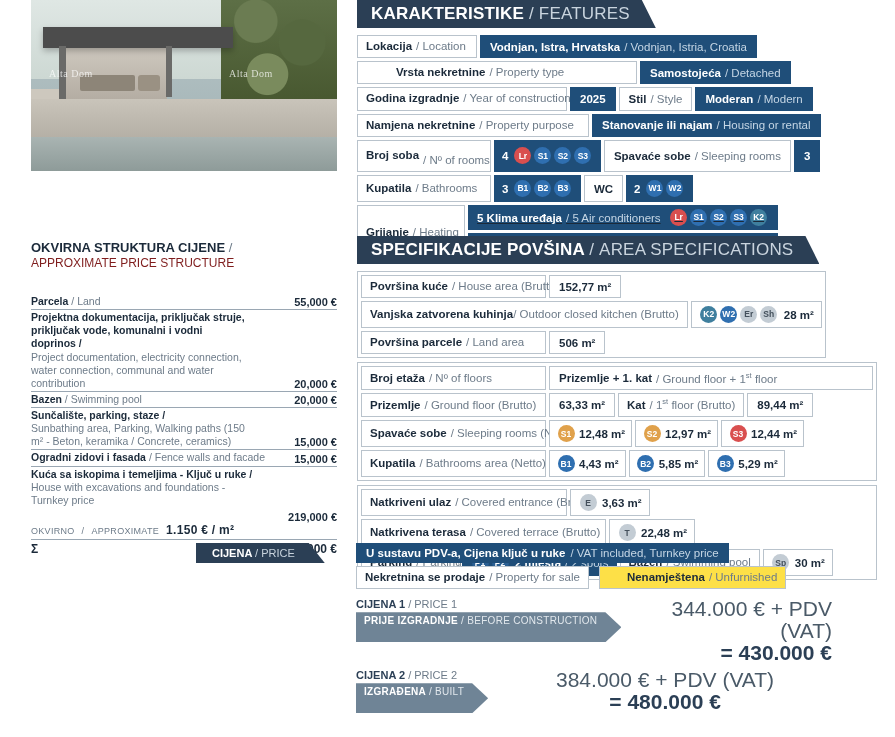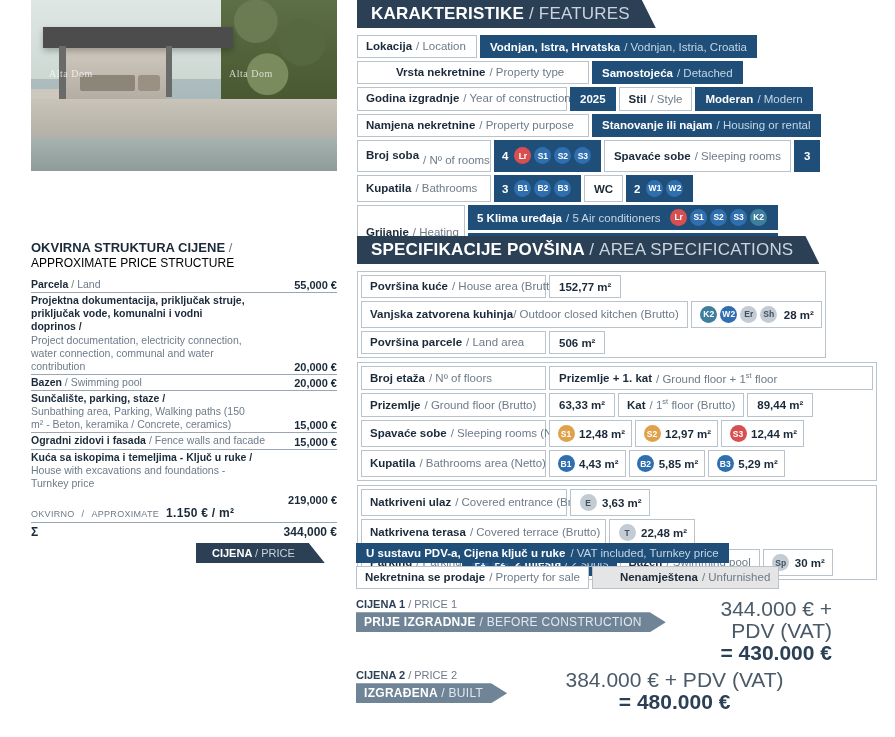--- a/index.html
+++ b/index.html
@@ -115,21 +115,21 @@
     letter-spacing: .5px;
   }
   #photo .wm1 { left: 18px; top: 68px; }
   #photo .wm2 { left: 198px; top: 68px; }
 
   #price-struct {
     position: absolute; left: 31px; top: 240px; width: 306px;
   }
   #price-struct .ps-title { font-size: 13px; font-weight: bold; margin-bottom: 1px; }
   #price-struct .ps-title .en { font-weight: normal; color: #6d7b89; }
-  #price-struct .ps-sub { font-size: 12px; color: #000000; margin-bottom: 7px; }
+  #price-struct .ps-sub { font-size: 12px; color: #7f1d1d; margin-bottom: 24px; }
   .ps-row {
     display: flex; justify-content: space-between; align-items: flex-end;
     border-bottom: 1px solid #9aa7b3;
     padding: 1px 0 1px;
     font-size: 10.5px;
     gap: 6px;
   }
   .ps-row .txt { line-height: 1.25; }
   .ps-row .txt .hr { font-weight: bold; }
   .ps-row .txt .en { color: #6d7b89; }
@@ -151,21 +151,21 @@
 
   
   #features { position: absolute; left: 357px; top: 0; width: 520px; }
   #features .sec-title { margin-bottom: 7px; }
   .heat-box {
     border: 1px solid #b9c3cc;
     display: flex; align-items: center;
     padding: 4px 8px; font-size: 11.5px; white-space: nowrap;
     width: 108px;
   }
-  .heat-lines { display: flex; flex-direction: column; gap: 3px; margin-left: 3px; }
+  .heat-lines { display: flex; flex-direction: column; gap: 3px; margin-left: 3px; text-decoration: underline; }
   .heat-line { background:#1f4e79; color:#fff; font-size:11.5px; padding: 4px 9px; display:flex; align-items:center; white-space:nowrap; }
   .heat-line .en { color:#c5d6e5; }
 
   #areas { position: absolute; left: 357px; top: 236px; width: 520px; }
   #areas .sec-title { margin-bottom: 7px; }
   .grp {
     border: 1px solid #b9c3cc;
     padding: 3px;
     display: inline-block;
     margin-bottom: 4px;
@@ -180,22 +180,22 @@
     display:inline-block;
     clip-path: polygon(0 0, calc(100% - 16px) 0, 100% 100%, 0 100%);
   }
   .price-banner .light { font-weight: normal; color: #c9d4de; }
   .price-right-pill {
     background:#1f4e79; color:#fff; font-size:11.5px; padding: 4px 10px;
     display:flex; align-items:center; white-space:nowrap;
   }
   .price-right-pill .en { color:#c5d6e5; }
   .tag {
-    background: #6f8496; color:#fff; font-size:12px; font-weight:bold;
-    padding: 3px 24px 3px 8px; letter-spacing:.3px;
+    background: #6f8496; color:#fff; font-size:10px; font-weight:bold;
+    padding: 3px 24px 16px 8px; letter-spacing:.3px;
     clip-path: polygon(0 0, calc(100% - 16px) 0, 100% 50%, calc(100% - 16px) 100%, 0 100%);
     display:inline-block;
   }
   .tag .en { font-weight: normal; color: #e2e8ed; }
   .pl-title { font-size: 11px; font-weight: bold; color:#2b3f55; }
   .pl-title .en { font-weight: normal; color:#6d7b89; }
   .big-price { font-size: 21px; color:#4a5a68; text-align:right; line-height:1.05; font-family:"Liberation Sans", sans-serif; }
   .big-price .eq { font-weight: bold; color:#2b3f55; }
   .sup { font-size: 7.5px; vertical-align: super; }
 </style>
@@ -294,21 +294,21 @@
       <span class="en" style="margin-left:4px;">/ Location</span>
     </div>
     <div class="val">
       <b>Vodnjan, Istra, Hrvatska</b>
       <span class="en" style="margin-left:4px;">/ Vodnjan, Istria, Croatia</span>
     </div>
   </div>
 
   
   <div class="row">
-    <div class="lbl" style="width:232px;padding-left:38px;">
+    <div class="lbl" style="width:280px;padding-left:38px;">
       <b>Vrsta nekretnine</b>
       <span class="en" style="margin-left:4px;">/ Property type</span>
     </div>
     <div class="val">
       <b>Samostojeća</b>
       <span class="en" style="margin-left:4px;">/ Detached</span>
     </div>
   </div>
 
   
@@ -581,21 +581,21 @@
       <span class="en" style="margin-left:5px;">/ VAT included, Turnkey price</span>
     </div>
   </div>
 
   <div style="display:flex;margin-top:3px;">
     <div style="width:160px;"></div>
     <div class="lbl" style="background:#fff;">
       <b>Nekretnina se prodaje</b>
       <span class="en" style="margin-left:4px;">/ Property for sale</span>
     </div>
-    <div class="lbl" style="margin-left:3px;background:#e5e5e5;padding-left:27px;">
+    <div class="lbl" style="margin-left:10px;background:#fde047;padding-left:27px;">
       <b>Nenamještena</b>
       <span class="en" style="margin-left:4px;">/ Unfurnished</span>
     </div>
   </div>
 
   <div style="display:flex;margin-top:9px;align-items:flex-start;">
     <div style="width:160px;"></div>
     <div style="flex:none;">
       <div class="pl-title">
         <span>CIJENA 1</span>

